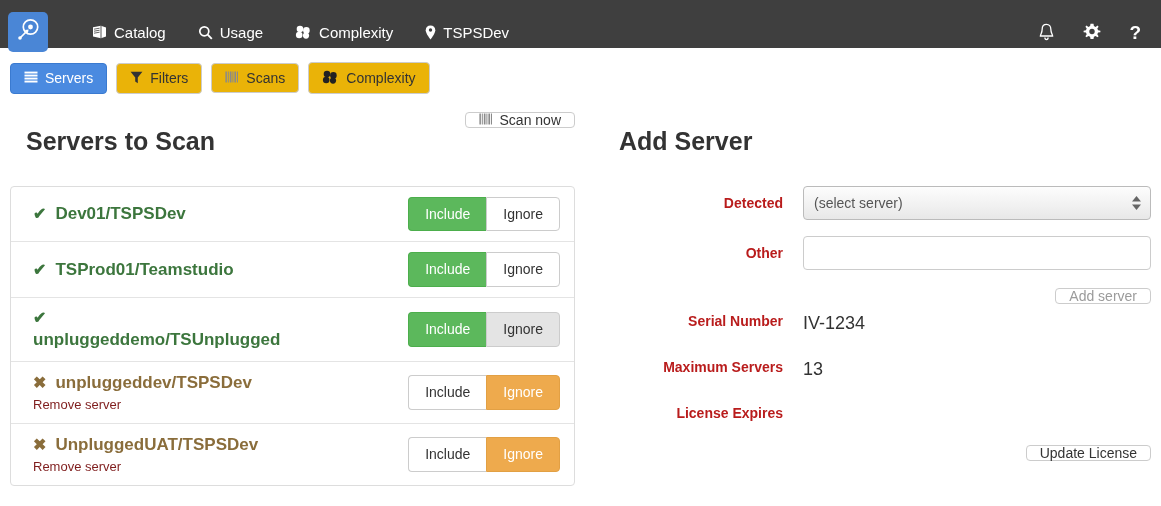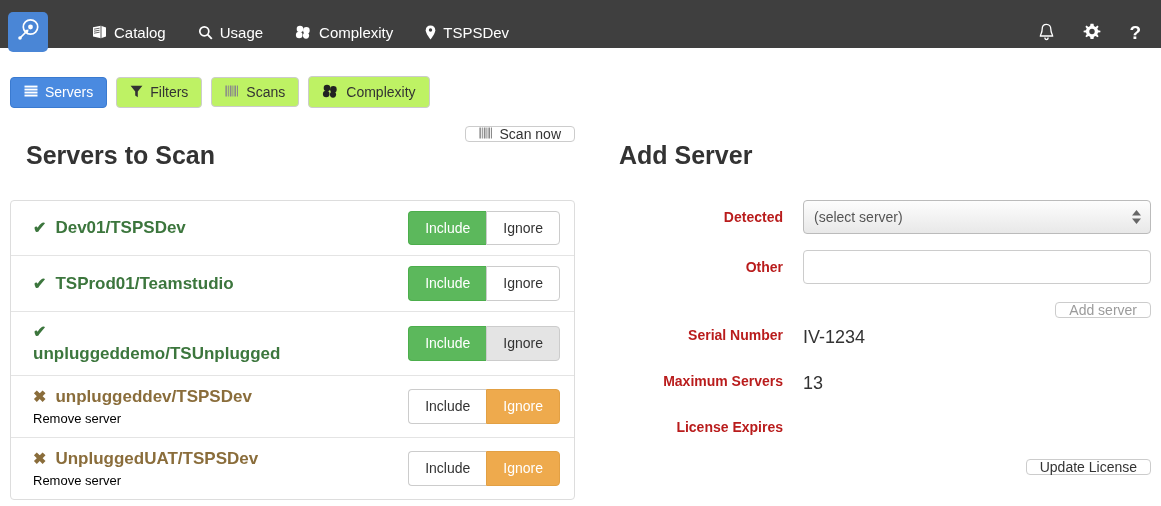--- a/index.html
+++ b/index.html
@@ -41,27 +41,27 @@
   .nav-link .ico { display: inline-flex; align-items: center; }
   .nav-right { margin-left: auto; display: flex; align-items: center; gap: 28px; padding-right: 6px; }
   .nav-icon { color: #fff; display: inline-flex; align-items: center; justify-content: center; cursor: pointer; }
   .qmark { color:#fff; font-size: 19px; font-weight: bold; line-height: 1; }
 
   
   .tabstrip {
     display: flex;
     align-items: center;
     gap: 9px;
-    padding: 28px 0 0 10px;
+    padding: 14px 0 0 10px;
   }
   .tab {
     display: flex; align-items: center; gap: 7px;
     border: 1px solid #ccc;
     border-radius: 4px;
-    background: #bef264;
+    background: #eab308;
     color: #333;
     font-size: 14px;
     padding: 7px 13px;
     cursor: pointer;
     line-height: 1;
     white-space: nowrap;
   }
   .tab.active {
     background: #4a8ae0;
     border-color: #3a7ad0;
@@ -118,21 +118,21 @@
     font-size: 17px;
     font-weight: bold;
     line-height: 1.3;
   }
   .srow-name.inc { color: #3c763d; }
   .srow-name.ign { color: #8a6d3b; }
   .mark { font-size: 16px; margin-right: 9px; }
   .sublink {
     display: inline-block;
     font-size: 13px;
-    color: #000000;
+    color: #7f1d1d;
     text-decoration: none;
     margin-top: 3px;
     cursor: pointer;
   }
 
   .toggle { display: flex; flex: 0 0 auto; border-radius: 4px; }
   .tg {
     font-size: 14px;
     padding: 8px 16px;
     border: 1px solid #ccc;

